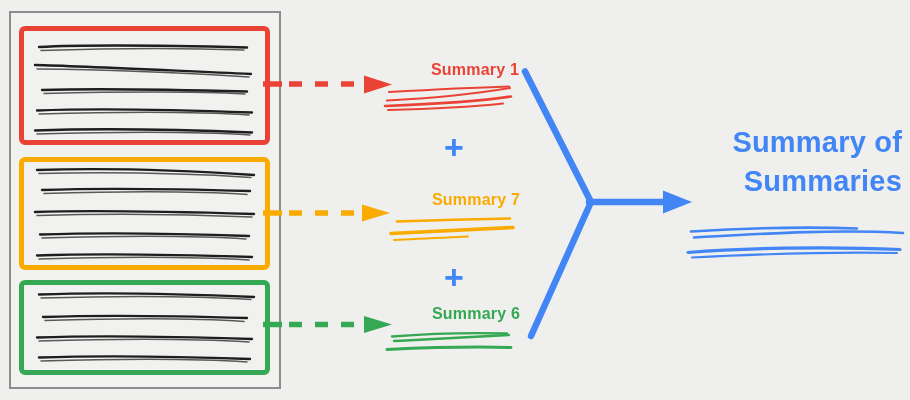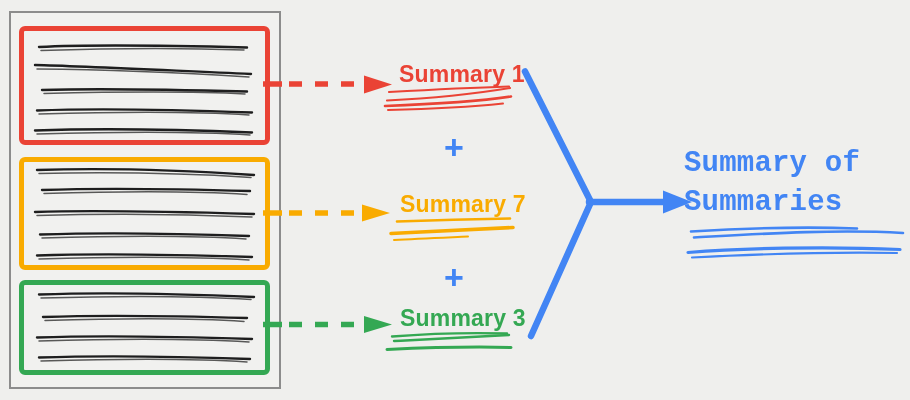--- a/index.html
+++ b/index.html
@@ -20,31 +20,31 @@
   .section-red{top:13px;height:119px;border:5px solid #EA4335;}
   .section-orange{top:144px;height:113px;border:5px solid #F9AB00;}
   .section-green{top:267px;height:95px;border:5px solid #34A853;}
   .ink{stroke:#1E1E1E;fill:none;stroke-linecap:round;}
   .ink.echo{opacity:.72;}
 
   
   .overlay{position:absolute;left:0;top:0;width:910px;height:400px;}
 
   
-  .sum-label{position:absolute;font-size:23px;font-weight:600;letter-spacing:.2px;white-space:nowrap;}
+  .sum-label{position:absolute;font-size:16px;font-weight:600;letter-spacing:.2px;white-space:nowrap;margin-left:32px;}
   .sum-red{left:399px;top:61px;color:#EA4335;}
   .sum-orange{left:400px;top:191px;color:#F9AB00;}
   .sum-green{left:400px;top:305px;color:#34A853;}
   .plus{position:absolute;color:#4285F4;font-size:34px;font-weight:700;line-height:36px;width:26px;text-align:center;}
   .plus-1{left:441px;top:129px;}
   .plus-2{left:441px;top:259px;}
   .result-label{
-    position:absolute;left:684px;top:144px;width:218px;
+    position:absolute;left:684px;top:123px;width:218px;
     color:#4285F4;font-size:29px;font-weight:700;line-height:39px;
-    text-align:left;letter-spacing:.2px;font-family:Liberation Mono, monospace;
+    text-align:right;letter-spacing:.2px;
   }
 </style>
 </head>
 <body>
 
 <div class="canvas">
 
   <div class="document">
 
     <div class="section section-red">
@@ -153,16 +153,16 @@
       <path d="M694 237.5 C758 234 834 229 903 233" stroke-width="2.6"></path>
       <path d="M688 252.5 C740 248.5 822 246 900 249.5" stroke-width="3.2"></path>
       <path d="M692 257.5 C752 254.5 834 251.5 897 253" stroke-width="2.2"></path>
     </g>
   </svg>
 
   <div class="sum-label sum-red">Summary 1</div>
   <div class="plus plus-1">+</div>
   <div class="sum-label sum-orange">Summary 7</div>
   <div class="plus plus-2">+</div>
-  <div class="sum-label sum-green">Summary 3</div>
+  <div class="sum-label sum-green">Summary 6</div>
   <div class="result-label">Summary of Summaries</div>
 
 </div>
 
 </body></html>

